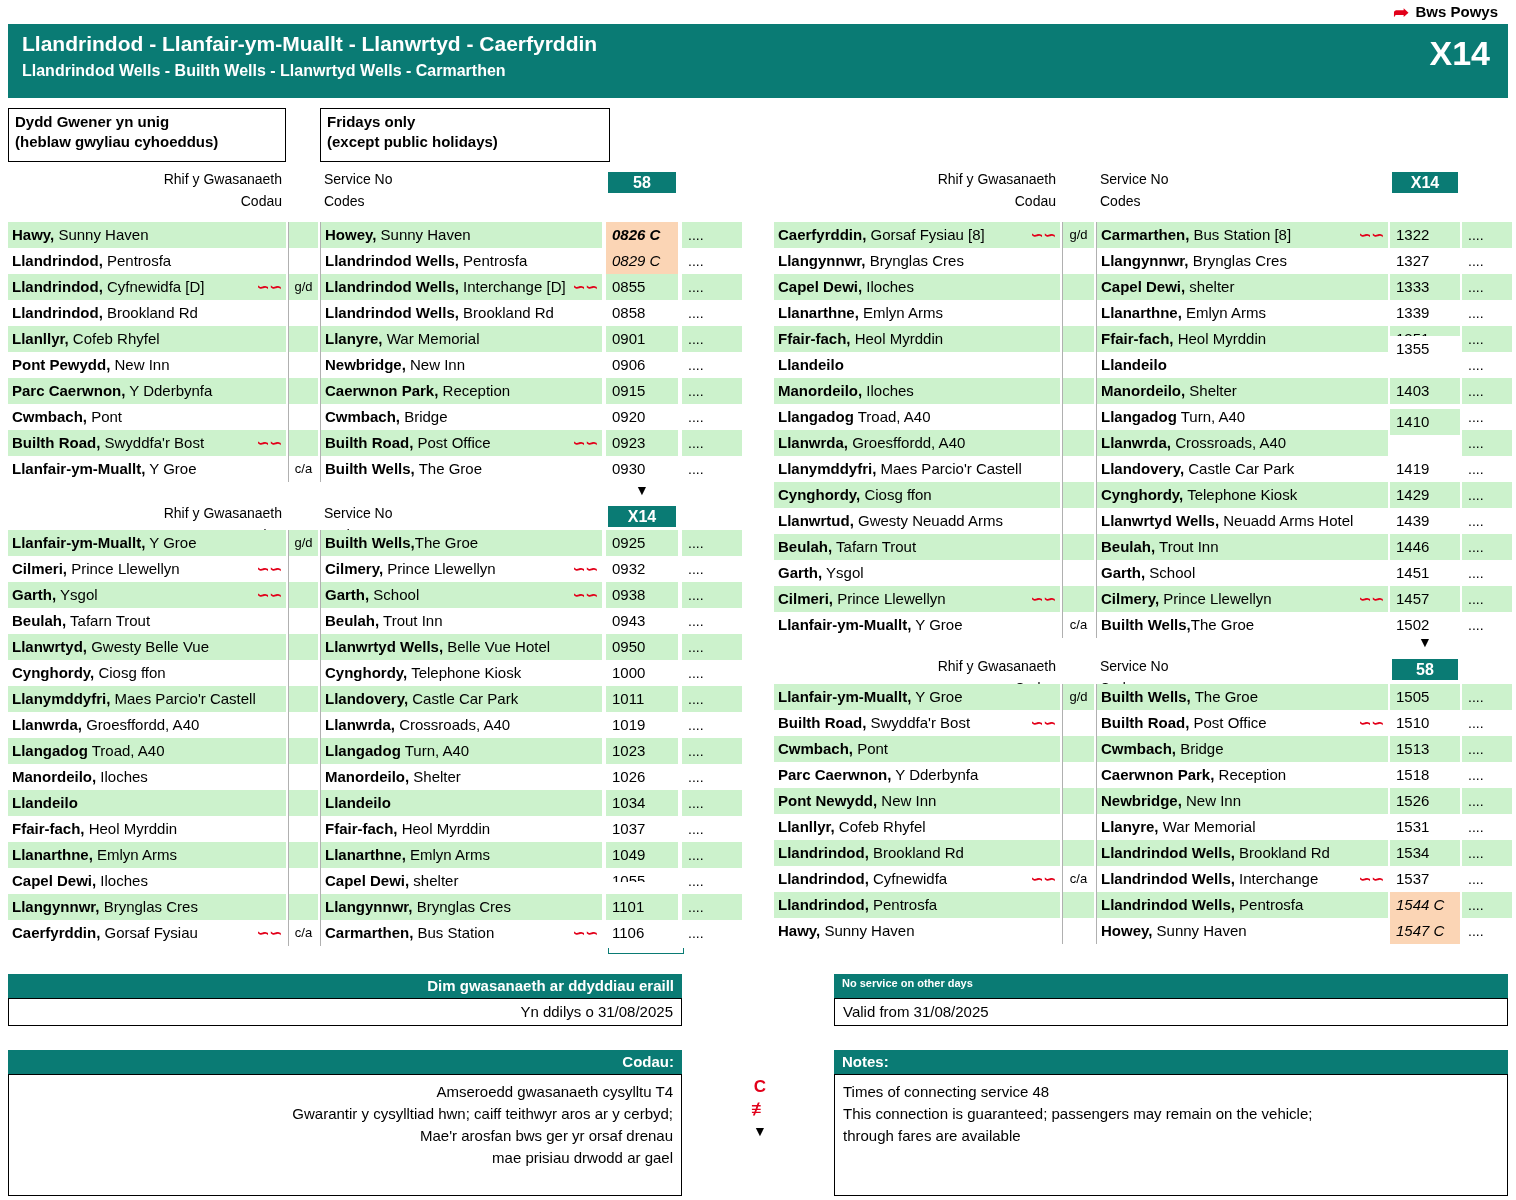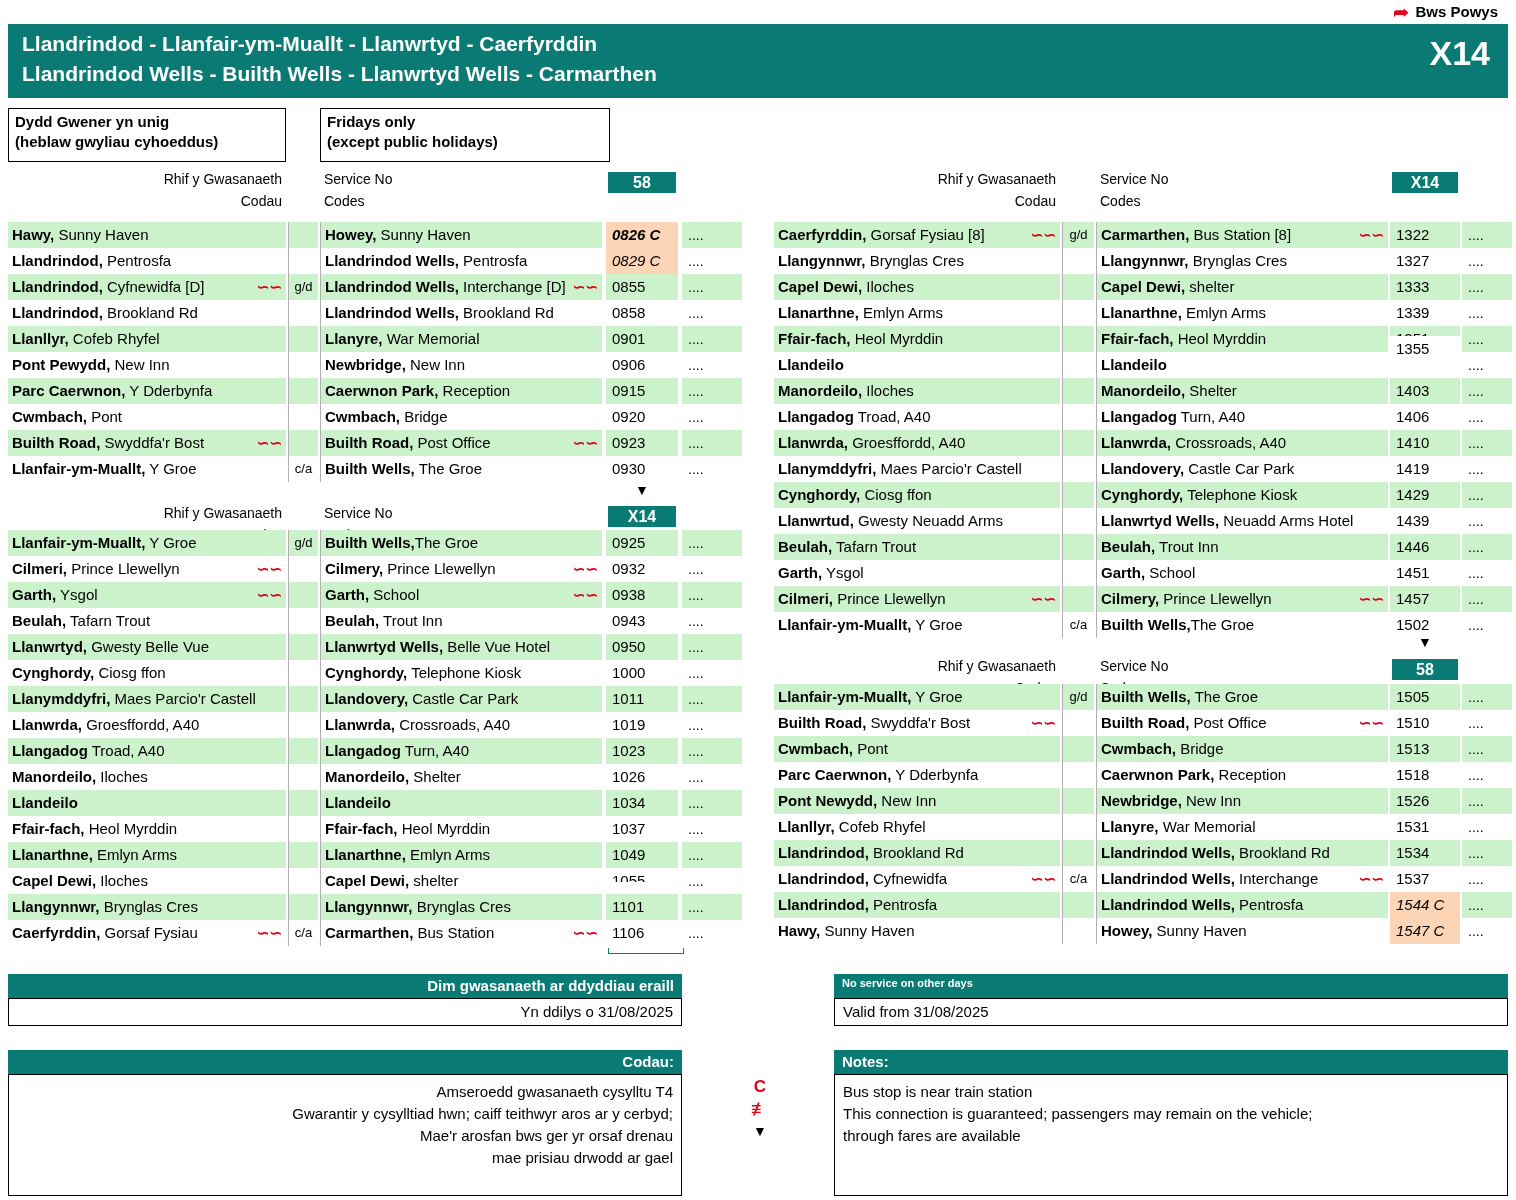--- a/index.html
+++ b/index.html
@@ -22,21 +22,21 @@
   .brand-logo{
     position:absolute;right:108px;top:2px;
     color:#e2001a;font-size:17px;font-weight:bold;
     transform:scaleX(1.1);
   }
   .titlebar{
     position:absolute;left:8px;top:24px;width:1500px;height:74px;
     background:#0a7b74;color:#fff;
   }
   .title1{position:absolute;left:14px;top:8px;font-size:21px;font-weight:bold;}
-  .title2{position:absolute;left:14px;top:38px;font-size:21px;font-weight:bold;}
+  .title2{position:absolute;left:14px;top:38px;font-size:16px;font-weight:bold;}
   .routebadge{
     position:absolute;right:18px;top:10px;font-size:34px;font-weight:bold;
   }
   .daybox{
     position:absolute;border:1px solid #000;background:#fff;
     font-weight:bold;font-size:15px;
   }
   .daybox div{padding-left:6px;}
   .daybox .l1{margin-top:4px;}
   .daybox .l2{margin-top:3px;}
@@ -268,21 +268,21 @@
     <div class="cell green" style="left:1390px;top:378px;width:70px;height:26px;line-height:26px;padding-left:6px;">1403</div>
     <div class="cell dots green" style="left:1462px;top:378px;width:50px;height:26px;line-height:26px;padding-left:6px;">....</div>
     <div class="cell white" style="left:774px;top:404px;width:286px;height:26px;line-height:26px;padding-left:4px;"><b>Llangadog</b> Troad, A40</div>
     <div class="cell center white" style="left:1062px;top:404px;width:32px;height:26px;line-height:26px;font-size:13px;border-left:1px solid #b0b0b0;"></div>
     <div class="cell white" style="left:1096px;top:404px;width:292px;height:26px;line-height:26px;padding-left:4px;border-left:1px solid #b0b0b0;"><b>Llangadog</b> Turn, A40</div>
     <div class="cell white" style="left:1390px;top:404px;width:70px;height:26px;line-height:26px;padding-left:6px;">1406</div>
     <div class="cell dots white" style="left:1462px;top:404px;width:50px;height:26px;line-height:26px;padding-left:6px;">....</div>
     <div class="cell green" style="left:774px;top:430px;width:286px;height:26px;line-height:26px;padding-left:4px;"><b>Llanwrda,</b> Groesffordd, A40</div>
     <div class="cell center green" style="left:1062px;top:430px;width:32px;height:26px;line-height:26px;font-size:13px;border-left:1px solid #b0b0b0;"></div>
     <div class="cell green" style="left:1096px;top:430px;width:292px;height:26px;line-height:26px;padding-left:4px;border-left:1px solid #b0b0b0;"><b>Llanwrda,</b> Crossroads, A40</div>
-    <div class="cell green" style="left:1390px;top:430px;width:70px;height:26px;line-height:26px;padding-left:6px;">1410</div>
+    <div class="cell green" style="left:1390px;top:409px;width:70px;height:26px;line-height:26px;padding-left:6px;">1410</div>
     <div class="cell dots green" style="left:1462px;top:430px;width:50px;height:26px;line-height:26px;padding-left:6px;">....</div>
     <div class="cell white" style="left:774px;top:456px;width:286px;height:26px;line-height:26px;padding-left:4px;"><b>Llanymddyfri,</b> Maes Parcio'r Castell</div>
     <div class="cell center white" style="left:1062px;top:456px;width:32px;height:26px;line-height:26px;font-size:13px;border-left:1px solid #b0b0b0;"></div>
     <div class="cell white" style="left:1096px;top:456px;width:292px;height:26px;line-height:26px;padding-left:4px;border-left:1px solid #b0b0b0;"><b>Llandovery,</b> Castle Car Park</div>
     <div class="cell white" style="left:1390px;top:456px;width:70px;height:26px;line-height:26px;padding-left:6px;">1419</div>
     <div class="cell dots white" style="left:1462px;top:456px;width:50px;height:26px;line-height:26px;padding-left:6px;">....</div>
     <div class="cell green" style="left:774px;top:482px;width:286px;height:26px;line-height:26px;padding-left:4px;"><b>Cynghordy,</b> Ciosg ffon</div>
     <div class="cell center green" style="left:1062px;top:482px;width:32px;height:26px;line-height:26px;font-size:13px;border-left:1px solid #b0b0b0;"></div>
     <div class="cell green" style="left:1096px;top:482px;width:292px;height:26px;line-height:26px;padding-left:4px;border-left:1px solid #b0b0b0;"><b>Cynghordy,</b> Telephone Kiosk</div>
     <div class="cell green" style="left:1390px;top:482px;width:70px;height:26px;line-height:26px;padding-left:6px;">1429</div>
@@ -401,16 +401,16 @@
   <span>C</span>
 </div>
 <div class="cell center" style="left:700px;top:1099px;width:120px;height:22px;color:#e2001a;font-weight:bold;font-size:18px;">
   <span>≢</span>
 </div>
 <div class="cell center" style="left:700px;top:1123px;width:120px;height:22px;font-size:14px;">
   <span>▼</span>
 </div>
 
 <div class="footbox" style="left:834px;top:1074px;width:674px;height:122px;text-align:left;padding-left:8px;padding-top:6px;line-height:22px;">
-  <div>Bus stop is near train station</div>
+  <div>Times of connecting service 48</div>
   <div>This connection is guaranteed; passengers may remain on the vehicle;</div>
   <div>through fares are available</div>
 </div>
 
 </body></html>

